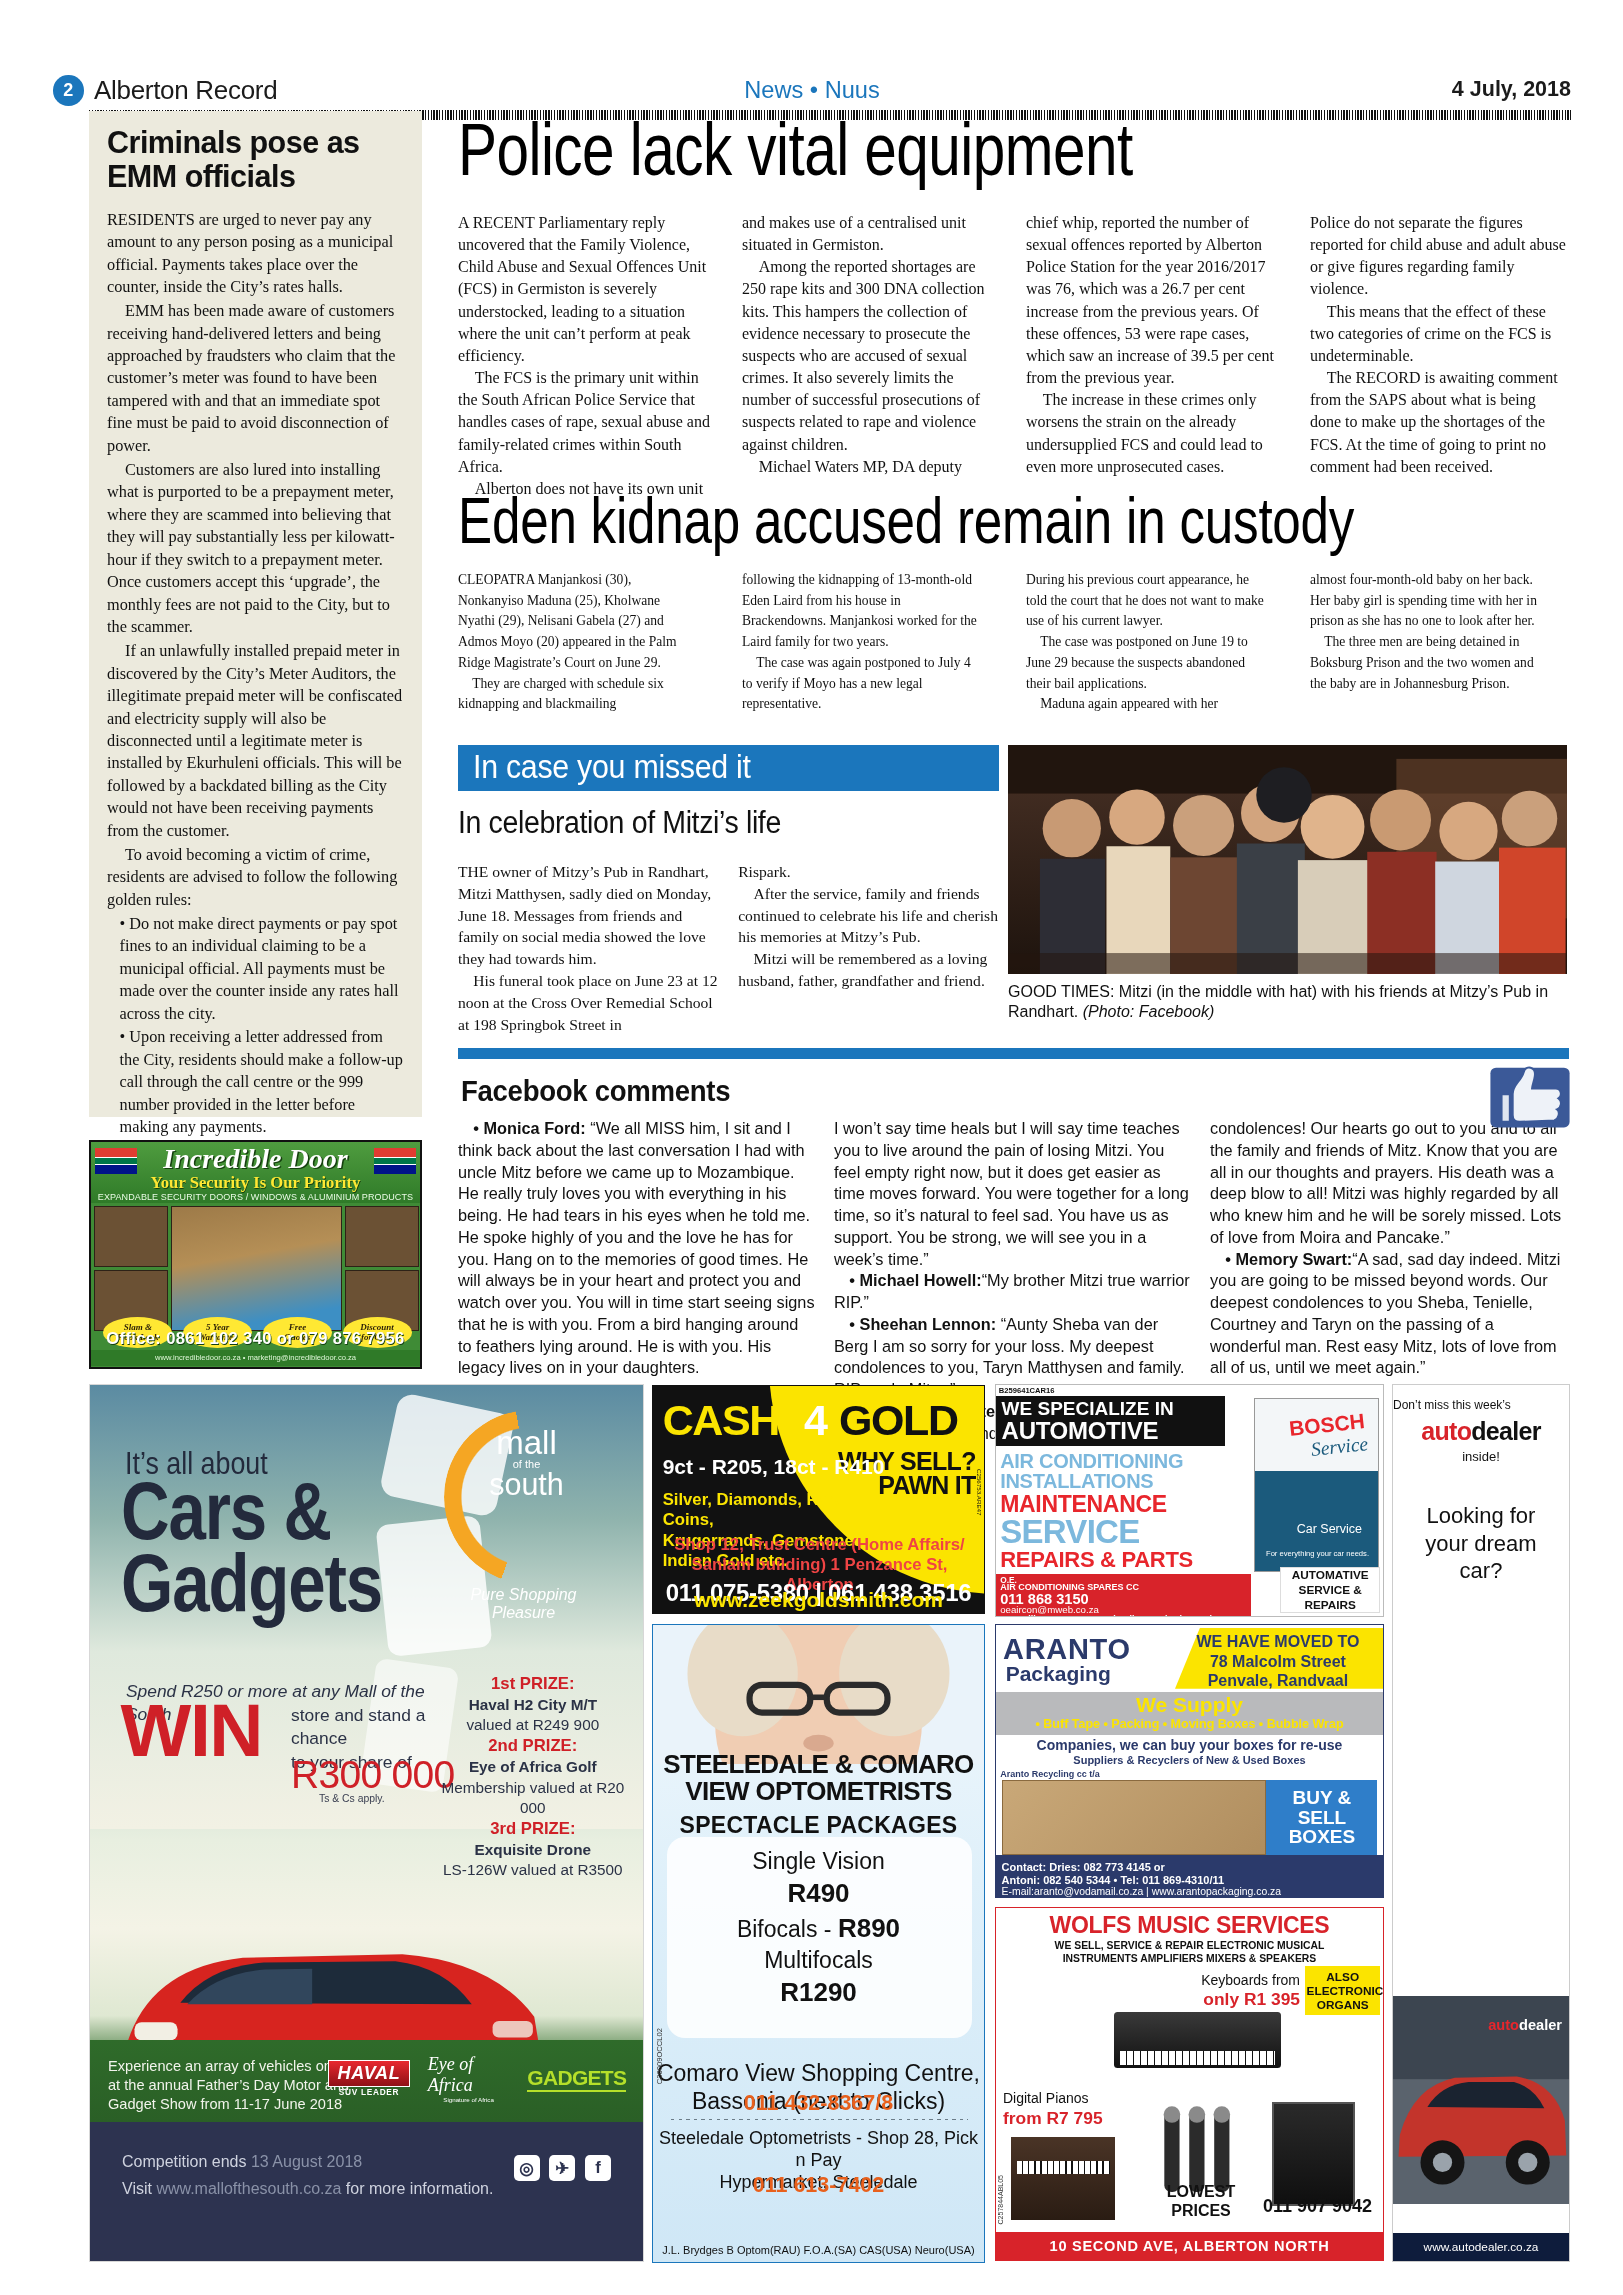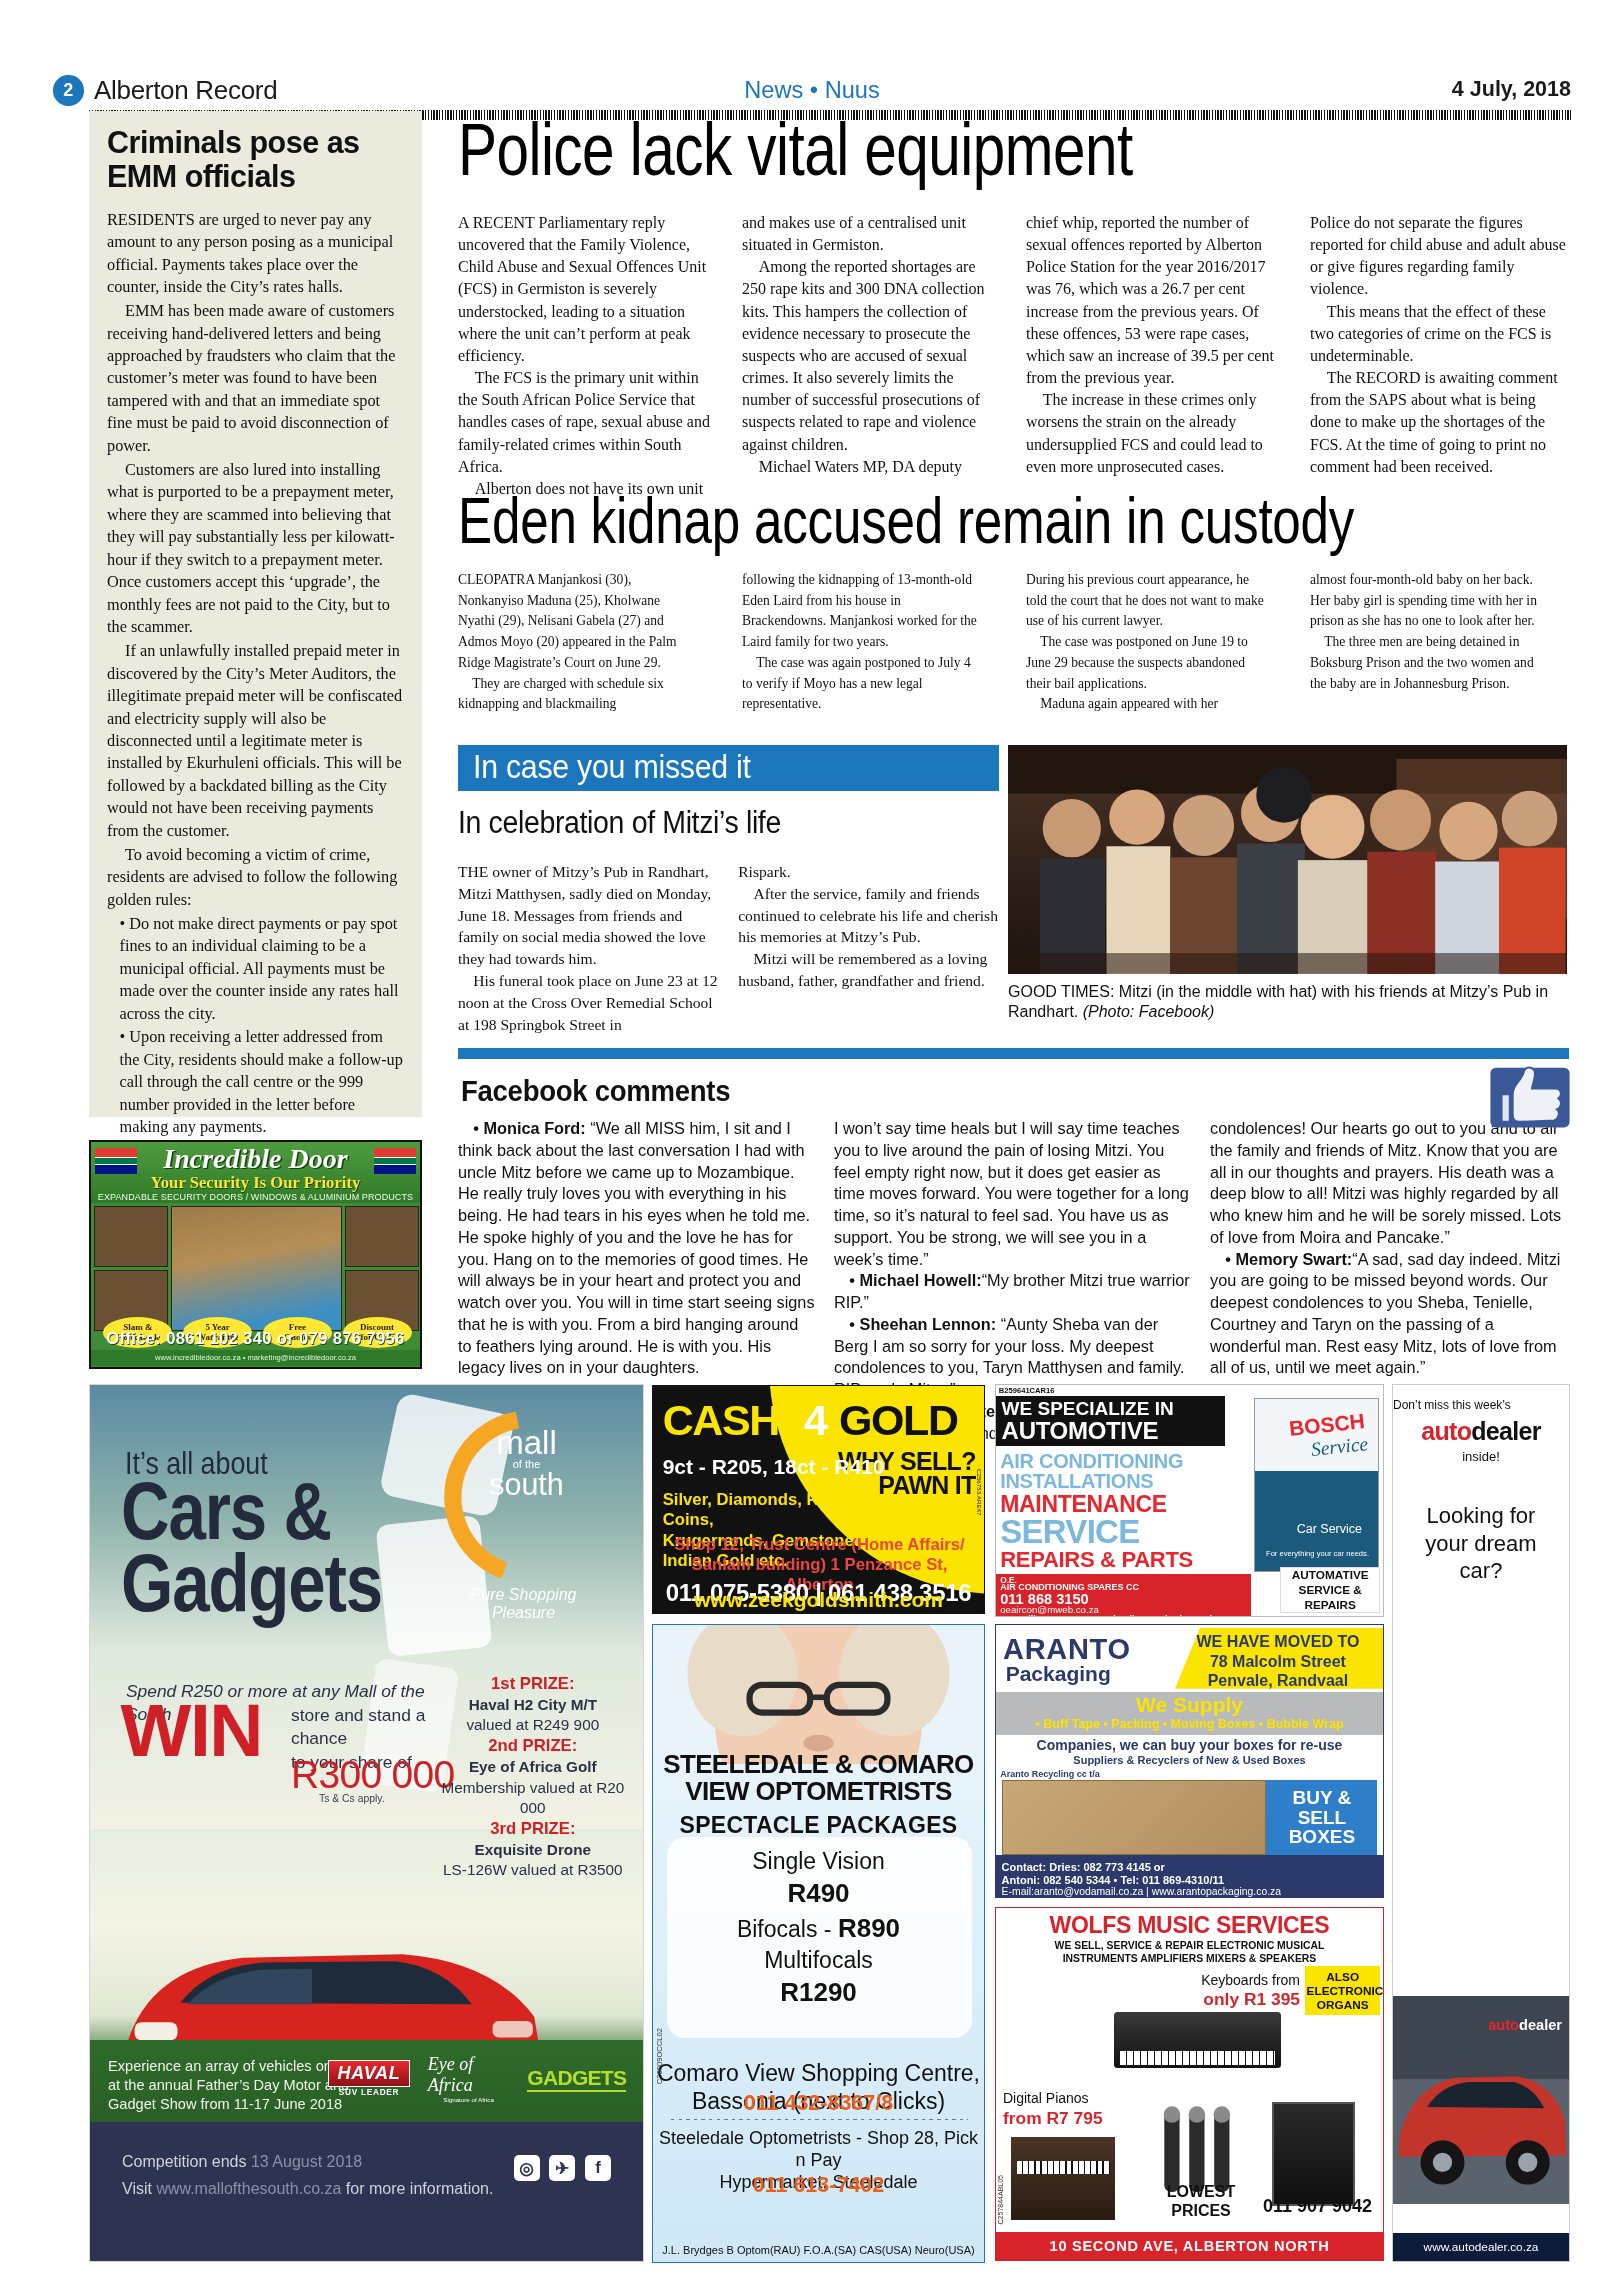--- a/index.html
+++ b/index.html
@@ -195,21 +195,21 @@
     background:linear-gradient(170deg,#9d7a48 0%,#b58f56 40%,#3d8fc4 85%);
     border:0.7px solid #2d2217;
   }
   .door-badges {
     position:absolute; left:7px; top:174px; width:319px; height:33px;
     display:flex; justify-content:space-around; align-items:center;
   }
   .door-badge {
     width:69px; height:30.5px; background:#ffe833; border-radius:50%;
     display:flex; flex-direction:column; align-items:center; justify-content:center;
-    font-family:"Liberation Serif", serif; font-weight:bold;
+    font-family:"Liberation Serif", serif; font-style:italic; font-weight:bold;
     font-size:9px; line-height:1.05; color:#2b1f06; text-align:center;
   }
   .door-phone {
     position:absolute; left:0; bottom:18px; width:100%; text-align:center;
     font-size:16.7px; font-weight:bold; color:#fff; letter-spacing:0.3px;
     text-shadow:0.7px 0.7px 0 #134010;
   }
   .door-foot {
     position:absolute; left:0; bottom:1.4px; width:100%; height:15.3px;
     background:#2f7a28; color:#dff7d8; font-size:7.6px;

